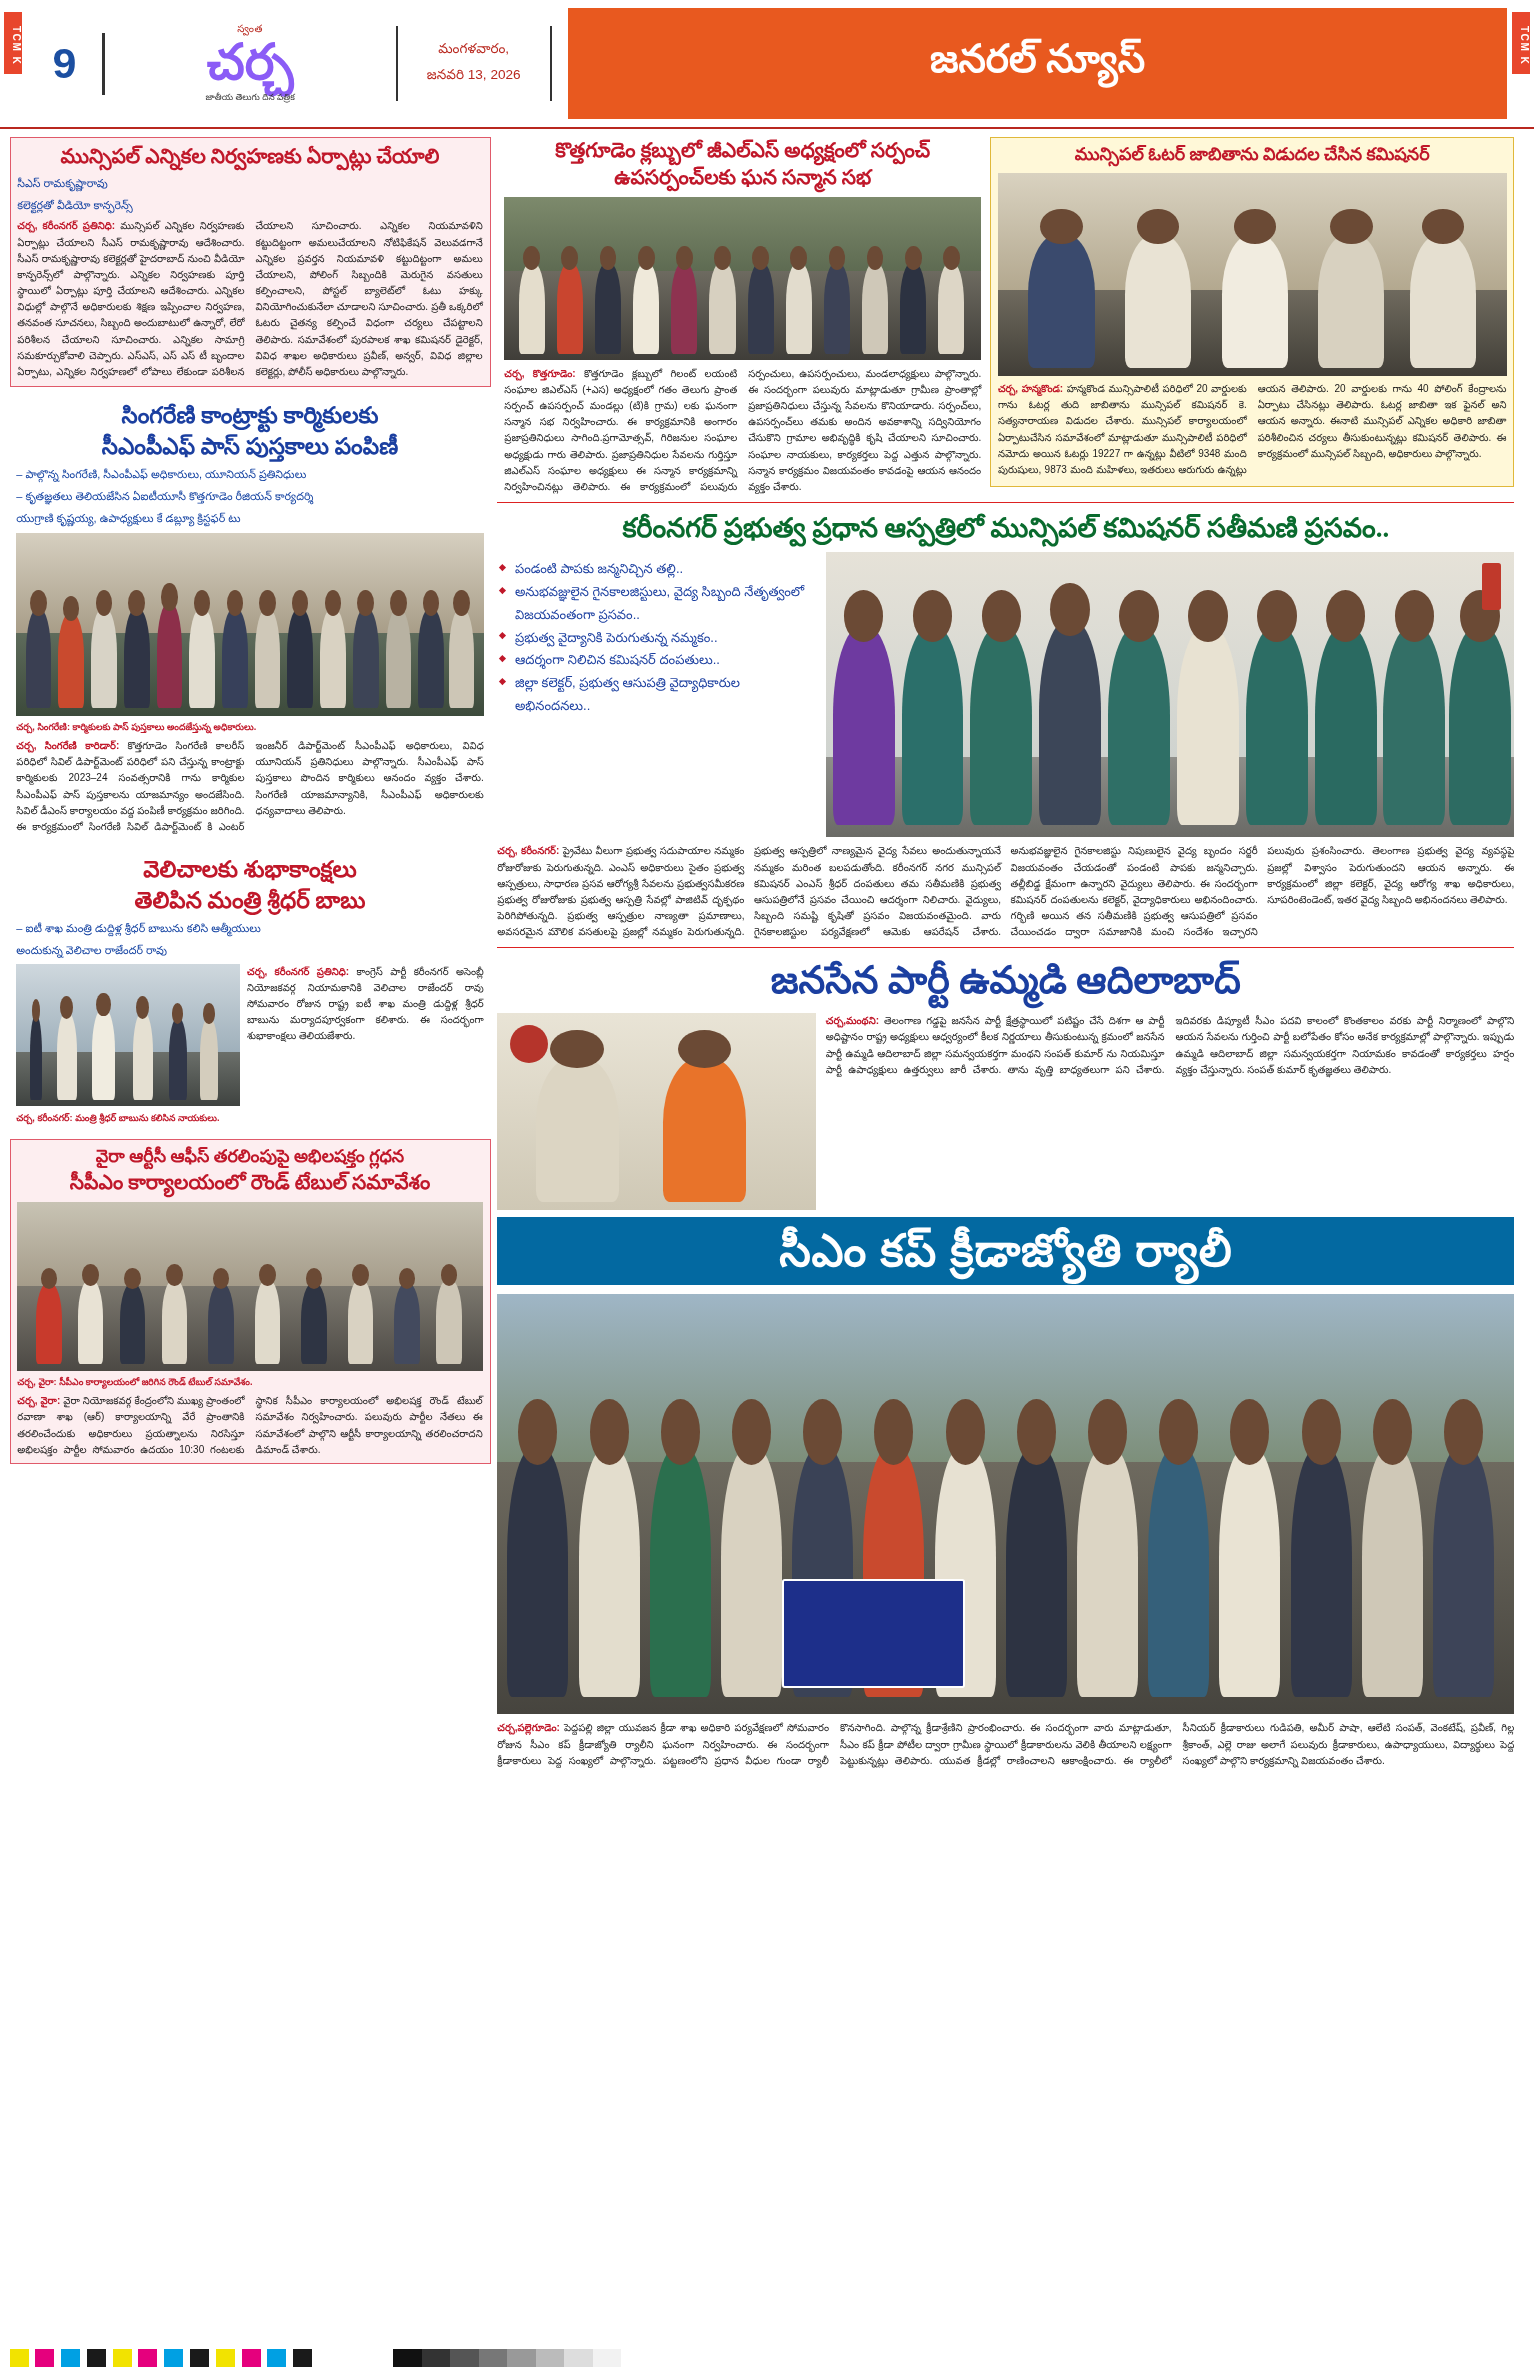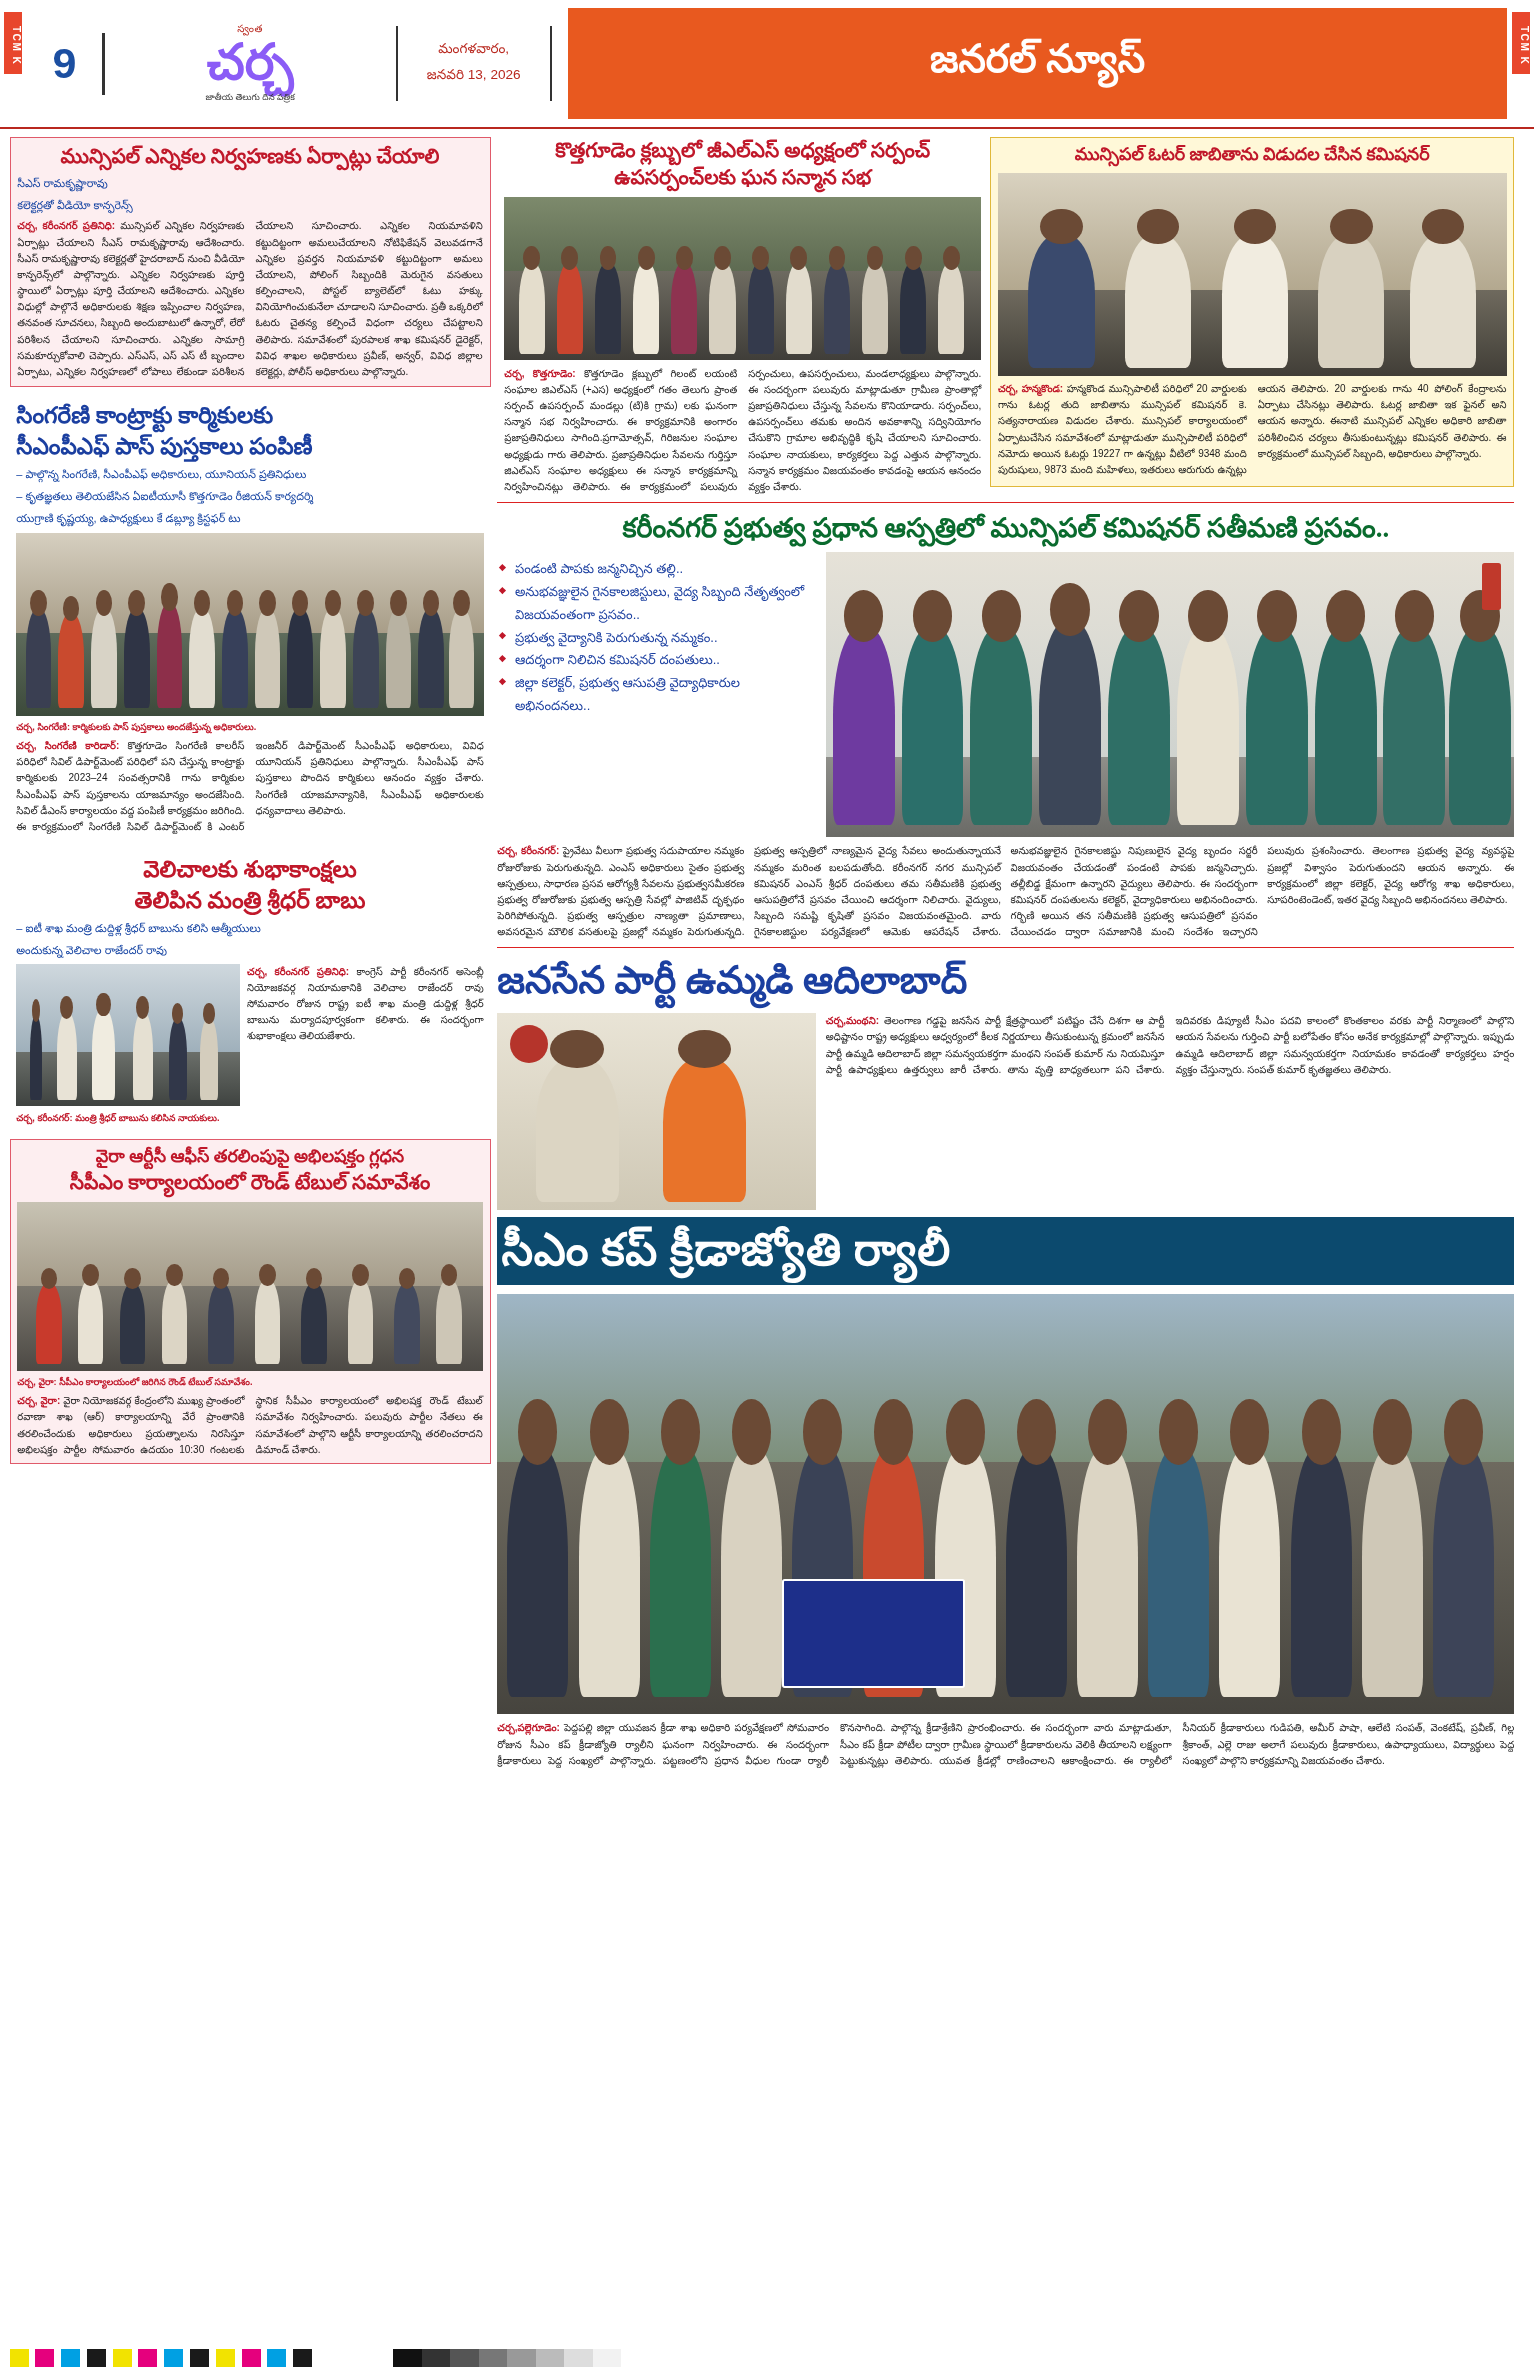--- a/index.html
+++ b/index.html
@@ -89,21 +89,21 @@
   .box { border: 1.4px solid #d22; padding: 5.4px 6.8px; margin-bottom: 8.1px; }
   .box.pink { background: #fdeef0; border-color:#e05a6a; }
   .box.yellow { background: #fff8d8; border-color:#e0b83a; }
   .box.plain { border: none; }
 
   .hl-red {
     color: #c0182a; font-weight: bold; text-align:center; line-height:1.35;
     font-family:"Liberation Serif", serif;
   }
   .hl-blue {
-    color: #1b3fa0; font-weight: bold; line-height:1.35;
+    color: #1b3fa0; font-weight: bold; text-align:center; line-height:1.35;
     font-family:"Liberation Serif", serif;
   }
   .hl-green { color:#0a6b2e; font-weight:bold; text-align:center; line-height:1.35; font-family:"Liberation Serif", serif;}
   .sz30 { font-size: 20.3px; }
   .sz26 { font-size: 17.6px; }
   .sz34 { font-size: 23px; }
   .sz40 { font-size: 27px; }
   .sz56 { font-size: 38px; }
   .byline { color:#0f3fa0; font-size:11px; line-height:1.6; margin:4.1px 0;}
 
@@ -129,22 +129,22 @@
   .grp .wall { position:absolute; left:0; right:0; top:0; height:55%; background:linear-gradient(180deg,#cfc7b4,#b9ae97); }
   .grp .floor { position:absolute; left:0; right:0; bottom:0; height:45%; background:linear-gradient(180deg,#6d6a63,#4a4843); }
   .pp { position:absolute; bottom:4%; width:5.5%; height:55%; border-radius:45% 45% 8% 8%; }
   .pp::before { content:""; position:absolute; top:-18%; left:18%; width:64%; height:26%; border-radius:50%; background:#6b4a35; }
 
   .bullets { list-style:none; margin:6.8px 0 0 0; padding:0; }
   .bullets li { font-size:13px; color:#1b3fa0; line-height:1.75; padding-left:17.6px; position:relative;}
   .bullets li::before { content:"\25C6"; position:absolute; left:1.4px; top:0.7px; color:#c0182a; font-size:9.5px;}
 
   .blue-banner {
-    background:#0c4a6e; color:#fff; text-align:left;
-    font-family:Liberation Serif, serif; font-weight:bold;
+    background:#0369a1; color:#fff; text-align:center;
+    font-family:Liberation Sans, sans-serif; font-weight:bold;
     padding: 9.5px 4.1px; font-size: 45px; line-height:1.1; margin: 6.8px 0 8.1px 0;
     letter-spacing:0.7px;
   }
 
   
   .footer-bar { position:absolute; left:0; bottom:0; width:100%; height: 38px; display:flex; align-items:center; padding: 0 9.5px; }
   .swatches { display:flex; gap:6.8px; }
   .sw { width: 19px; height: 17.6px; }
   .greys { display:flex; margin-left: 81px; }
   .gr { width: 28.5px; height: 17.6px; }

